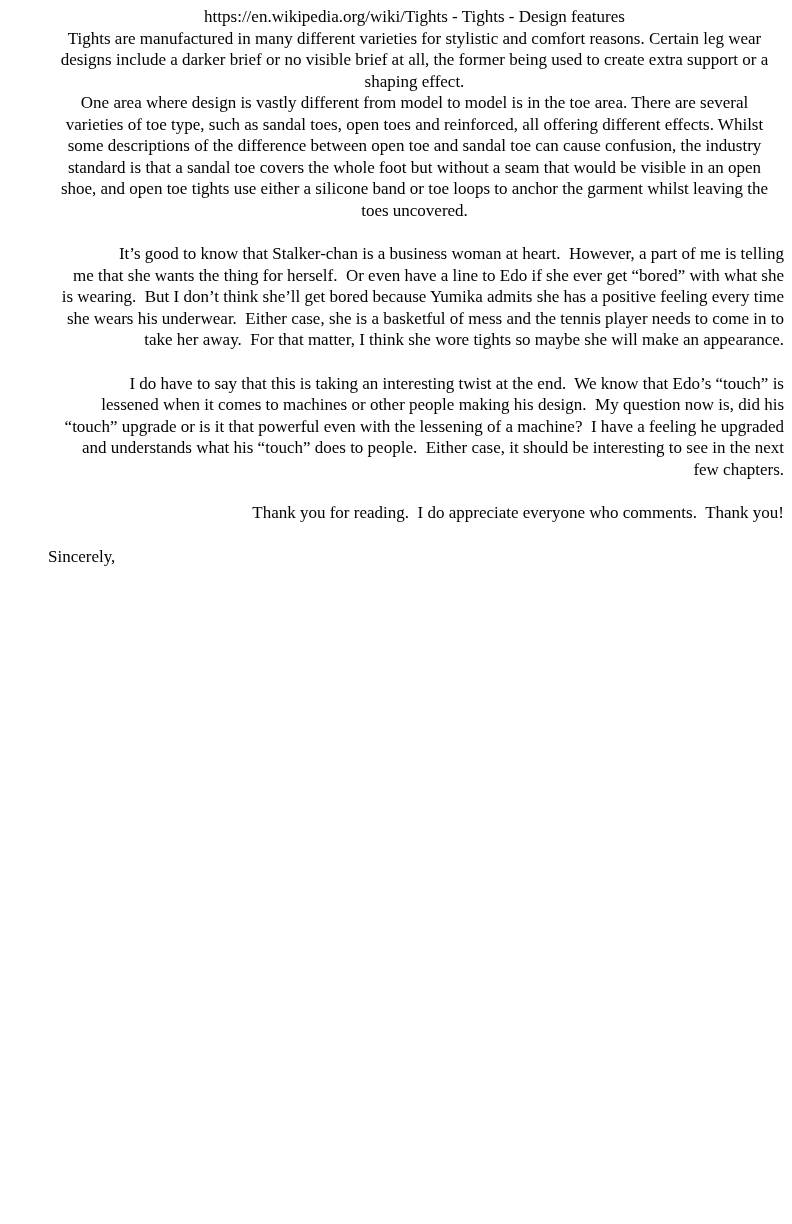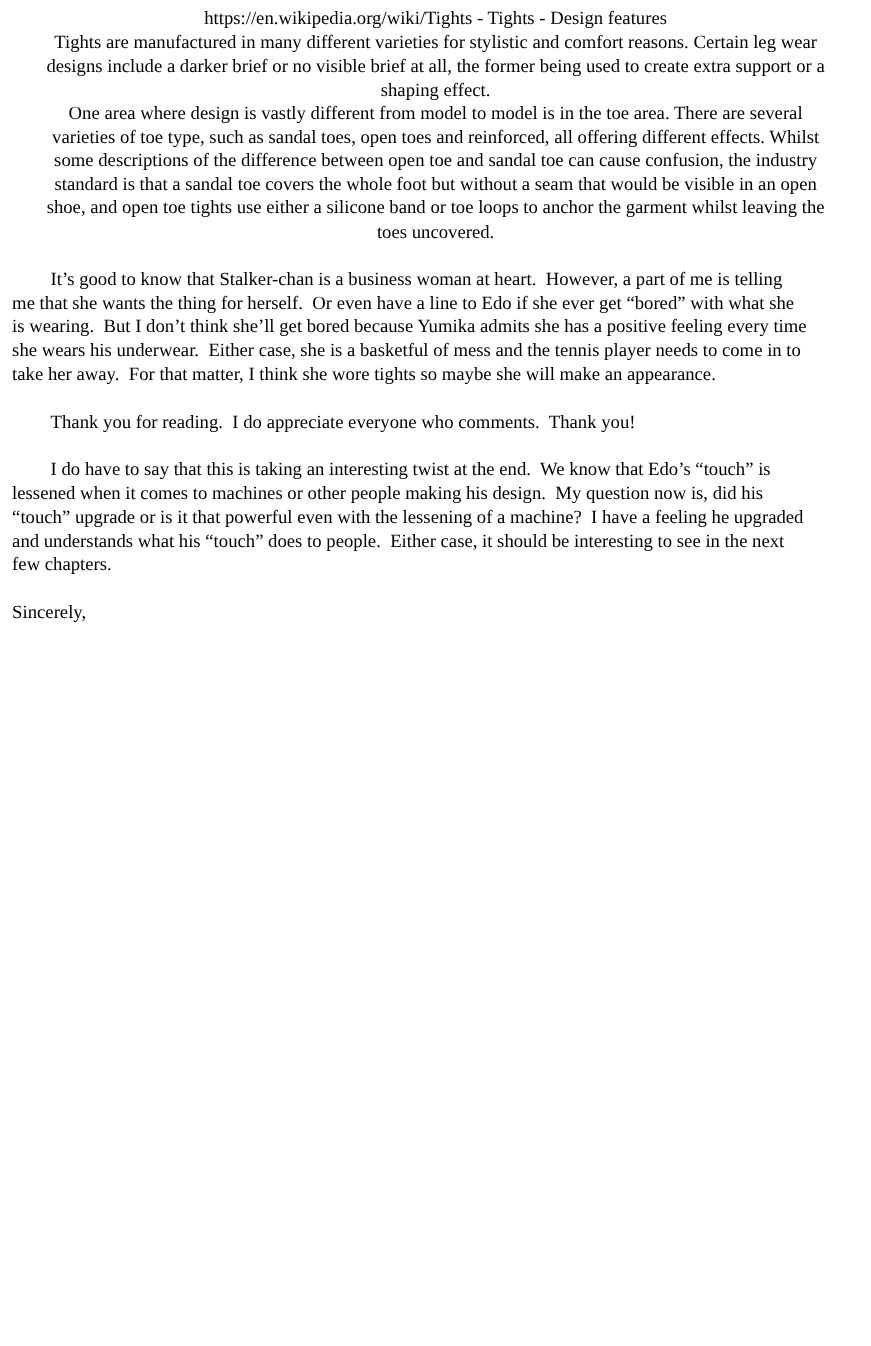--- a/index.html
+++ b/index.html
@@ -17,38 +17,40 @@
     overflow: hidden;
   }
   .page {
     width: 792px;
     height: 1224px;
     box-sizing: border-box;
     padding-top: 6px;
   }
   .pre {
     white-space: pre;          
+    padding-left: 37px;
   }
   .quote-block {
     text-align: center;
     width: 100%;
   }
   .letter {
     padding-left: 11px;
     padding-right: 8px;
     text-align: left;
   }
   .block {
     margin: 0;
   }
   .gap-above {
     margin-top: 22px;          
   }
   .indent {
     text-indent: 35px;         
+    text-align: right;
   }
 </style>
 </head>
 <body>
 
 <div class="page">
 
   <div class="quote-block">
     <div class="pre block">https://en.wikipedia.org/wiki/Tights - Tights - Design features</div>
     <div class="pre block">Tights are manufactured in many different varieties for stylistic and comfort reasons. Certain leg wear
@@ -64,25 +66,25 @@
 
   <div class="letter">
 
 
     <div class="pre block gap-above indent">It’s good to know that Stalker-chan is a business woman at heart.  However, a part of me is telling
 me that she wants the thing for herself.  Or even have a line to Edo if she ever get “bored” with what she
 is wearing.  But I don’t think she’ll get bored because Yumika admits she has a positive feeling every time
 she wears his underwear.  Either case, she is a basketful of mess and the tennis player needs to come in to
 take her away.  For that matter, I think she wore tights so maybe she will make an appearance.</div>
 
-    <div class="pre block gap-above indent">Thank you for reading.  I do appreciate everyone who comments.  Thank you!</div>
-
     <div class="pre block gap-above indent">I do have to say that this is taking an interesting twist at the end.  We know that Edo’s “touch” is
 lessened when it comes to machines or other people making his design.  My question now is, did his
 “touch” upgrade or is it that powerful even with the lessening of a machine?  I have a feeling he upgraded
 and understands what his “touch” does to people.  Either case, it should be interesting to see in the next
 few chapters.</div>
+
+    <div class="pre block gap-above indent">Thank you for reading.  I do appreciate everyone who comments.  Thank you!</div>
 
     <div class="pre block gap-above">Sincerely,</div>
 
 
   </div>
 </div>
 
 </body></html>

